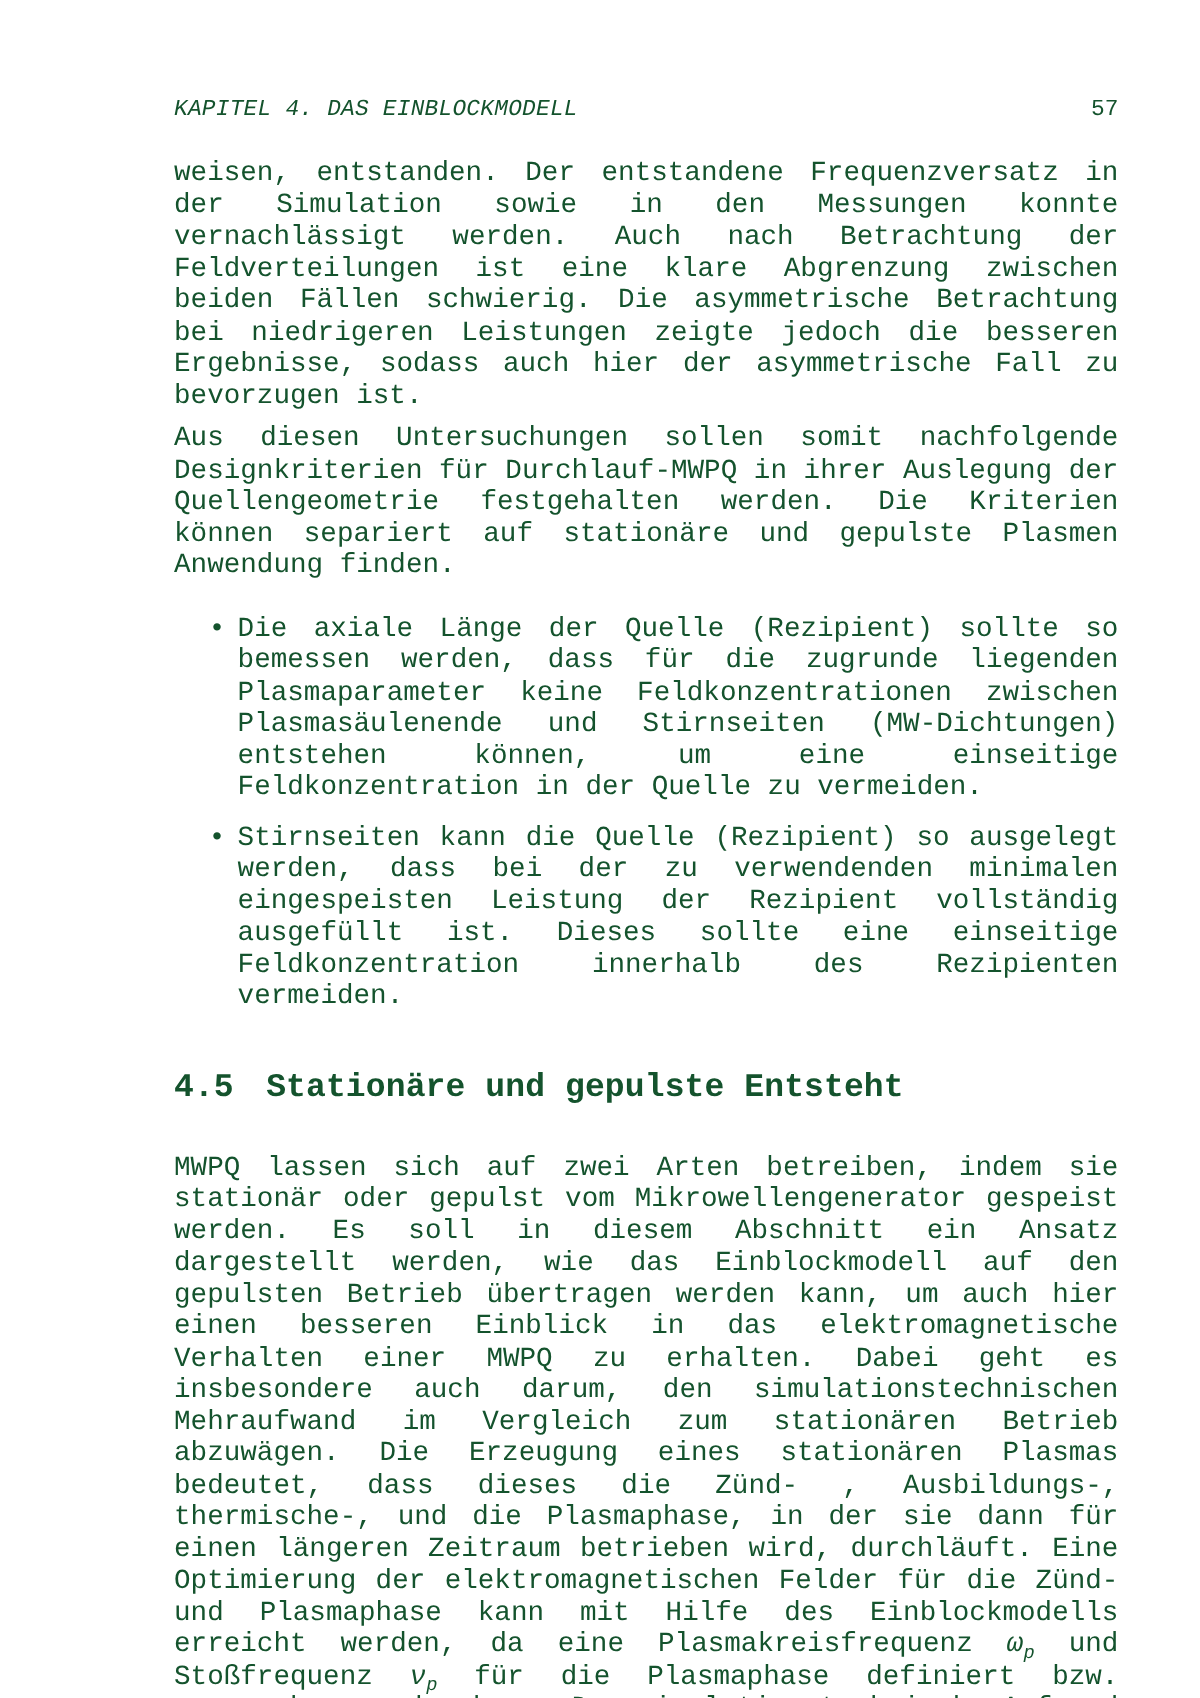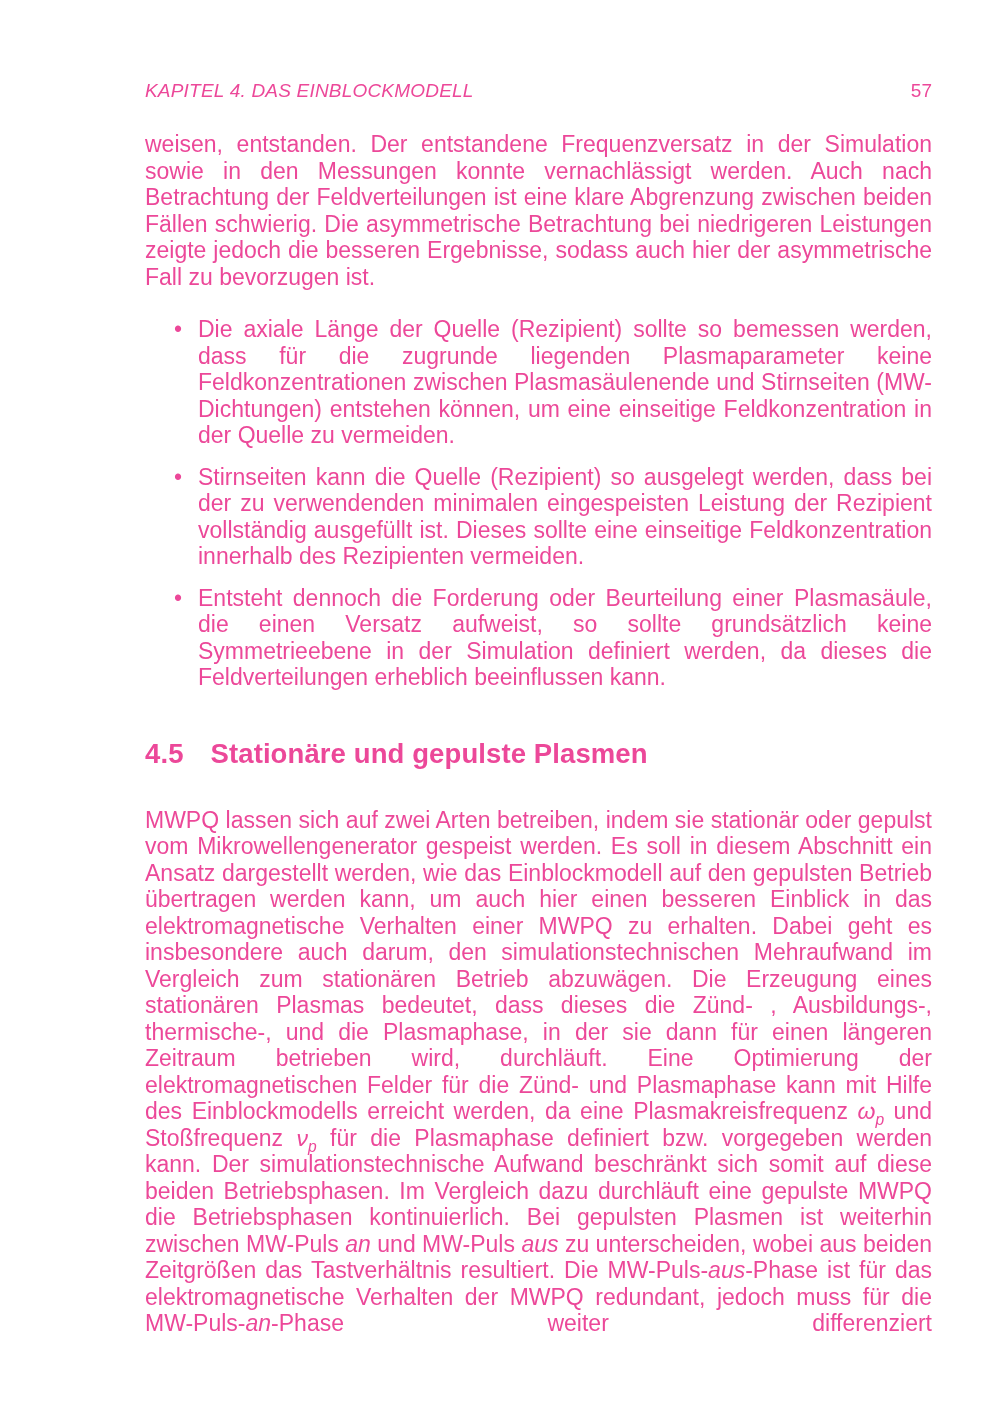--- a/index.html
+++ b/index.html
@@ -6,22 +6,22 @@
     margin: 0;
     padding: 0;
     background: #ffffff;
   }
   .page {
     position: relative;
     width: 1000px;
     height: 1415px;
     background: #ffffff;
     overflow: hidden;
-    color: #ec4899;
-    font-family: Liberation Sans, sans-serif;
+    color: #14532d;
+    font-family: Liberation Mono, monospace;
   }
   .content {
     position: absolute;
     left: 145px;
     top: 78px;
     width: 787px;
   }
   .running-header {
     display: flex;
     justify-content: space-between;
@@ -86,27 +86,27 @@
 <div class="page">
   <div class="content">
 
     <div class="running-header">
       <span class="chapter">KAPITEL 4.  DAS EINBLOCKMODELL</span>
       <span class="pagenum">57</span>
     </div>
 
     <p class="body-par par-1">weisen, entstanden. Der entstandene Frequenzversatz in der Simulation sowie in den Messungen konnte vernachlässigt werden. Auch nach Betrachtung der Feldverteilungen ist eine klare Abgrenzung zwischen beiden Fällen schwierig. Die asymmetrische Betrachtung bei niedrigeren Leistungen zeigte jedoch die besseren Ergebnisse, sodass auch hier der asymmetrische Fall zu bevorzugen ist.</p>
 
+    <p class="body-par par-2">Aus diesen Untersuchungen sollen somit nachfolgende Designkriterien für Durchlauf-MWPQ in ihrer Auslegung der Quellengeometrie festgehalten werden. Die Kriterien können separiert auf stationäre und gepulste Plasmen Anwendung finden.</p>
 
     <ul class="criteria">
       <li class="bullet">Die axiale Länge der Quelle (Rezipient) sollte so bemessen werden, dass für die zugrunde liegenden Plasmaparameter keine Feldkonzentrationen zwischen Plasmasäulenende und Stirnseiten (MW-Dichtungen) entstehen können, um eine einseitige Feldkonzentration in der Quelle zu vermeiden.</li>
       <li class="bullet">Stirnseiten kann die Quelle (Rezipient) so ausgelegt werden, dass bei der zu verwendenden minimalen eingespeisten Leistung der Rezipient vollständig ausgefüllt ist. Dieses sollte eine einseitige Feldkonzentration innerhalb des Rezipienten vermeiden.</li>
-      <li class="bullet">Entsteht dennoch die Forderung oder Beurteilung einer Plasmasäule, die einen Versatz aufweist, so sollte grundsätzlich keine Symmetrieebene in der Simulation definiert werden, da dieses die Feldverteilungen erheblich beeinflussen kann.</li>
     </ul>
 
     <h2 class="section-heading">
-      <span class="sec-num">4.5</span><span class="sec-title">Stationäre und gepulste Plasmen</span>
+      <span class="sec-num">4.5</span><span class="sec-title">Stationäre und gepulste Entsteht</span>
     </h2>
 
     <p class="body-par section-par">MWPQ lassen sich auf zwei Arten betreiben, indem sie stationär oder gepulst vom Mikrowellengenerator gespeist werden. Es soll in diesem Abschnitt ein Ansatz dargestellt werden, wie das Einblockmodell auf den gepulsten Betrieb übertragen werden kann, um auch hier einen besseren Einblick in das elektromagnetische Verhalten einer MWPQ zu erhalten. Dabei geht es insbesondere auch darum, den simulationstechnischen Mehraufwand im Vergleich zum stationären Betrieb abzuwägen. Die Erzeugung eines stationären Plasmas bedeutet, dass dieses die Zünd- , Ausbildungs-, thermische-, und die Plasmaphase, in der sie dann für einen längeren Zeitraum betrieben wird, durchläuft. Eine Optimierung der elektromagnetischen Felder für die Zünd- und Plasmaphase kann mit Hilfe des Einblockmodells erreicht werden, da eine Plasmakreisfrequenz <i>ω</i><sub><i>p</i></sub> und Stoßfrequenz <i>ν</i><sub><i>p</i></sub> für die Plasmaphase definiert bzw. vorgegeben werden kann. Der simulationstechnische Aufwand beschränkt sich somit auf diese beiden Betriebsphasen. Im Vergleich dazu durchläuft eine gepulste MWPQ die Betriebsphasen kontinuierlich. Bei gepulsten Plasmen ist weiterhin zwischen MW-Puls <i>an</i> und MW-Puls <i>aus</i> zu unterscheiden, wobei aus beiden Zeitgrößen das Tastverhältnis resultiert. Die MW-Puls-<i>aus</i>-Phase ist für das elektromagnetische Verhalten der MWPQ redundant, jedoch muss für die MW-Puls-<i>an</i>-Phase weiter differenziert</p>
 
   </div>
 </div>
 
 </body></html>

